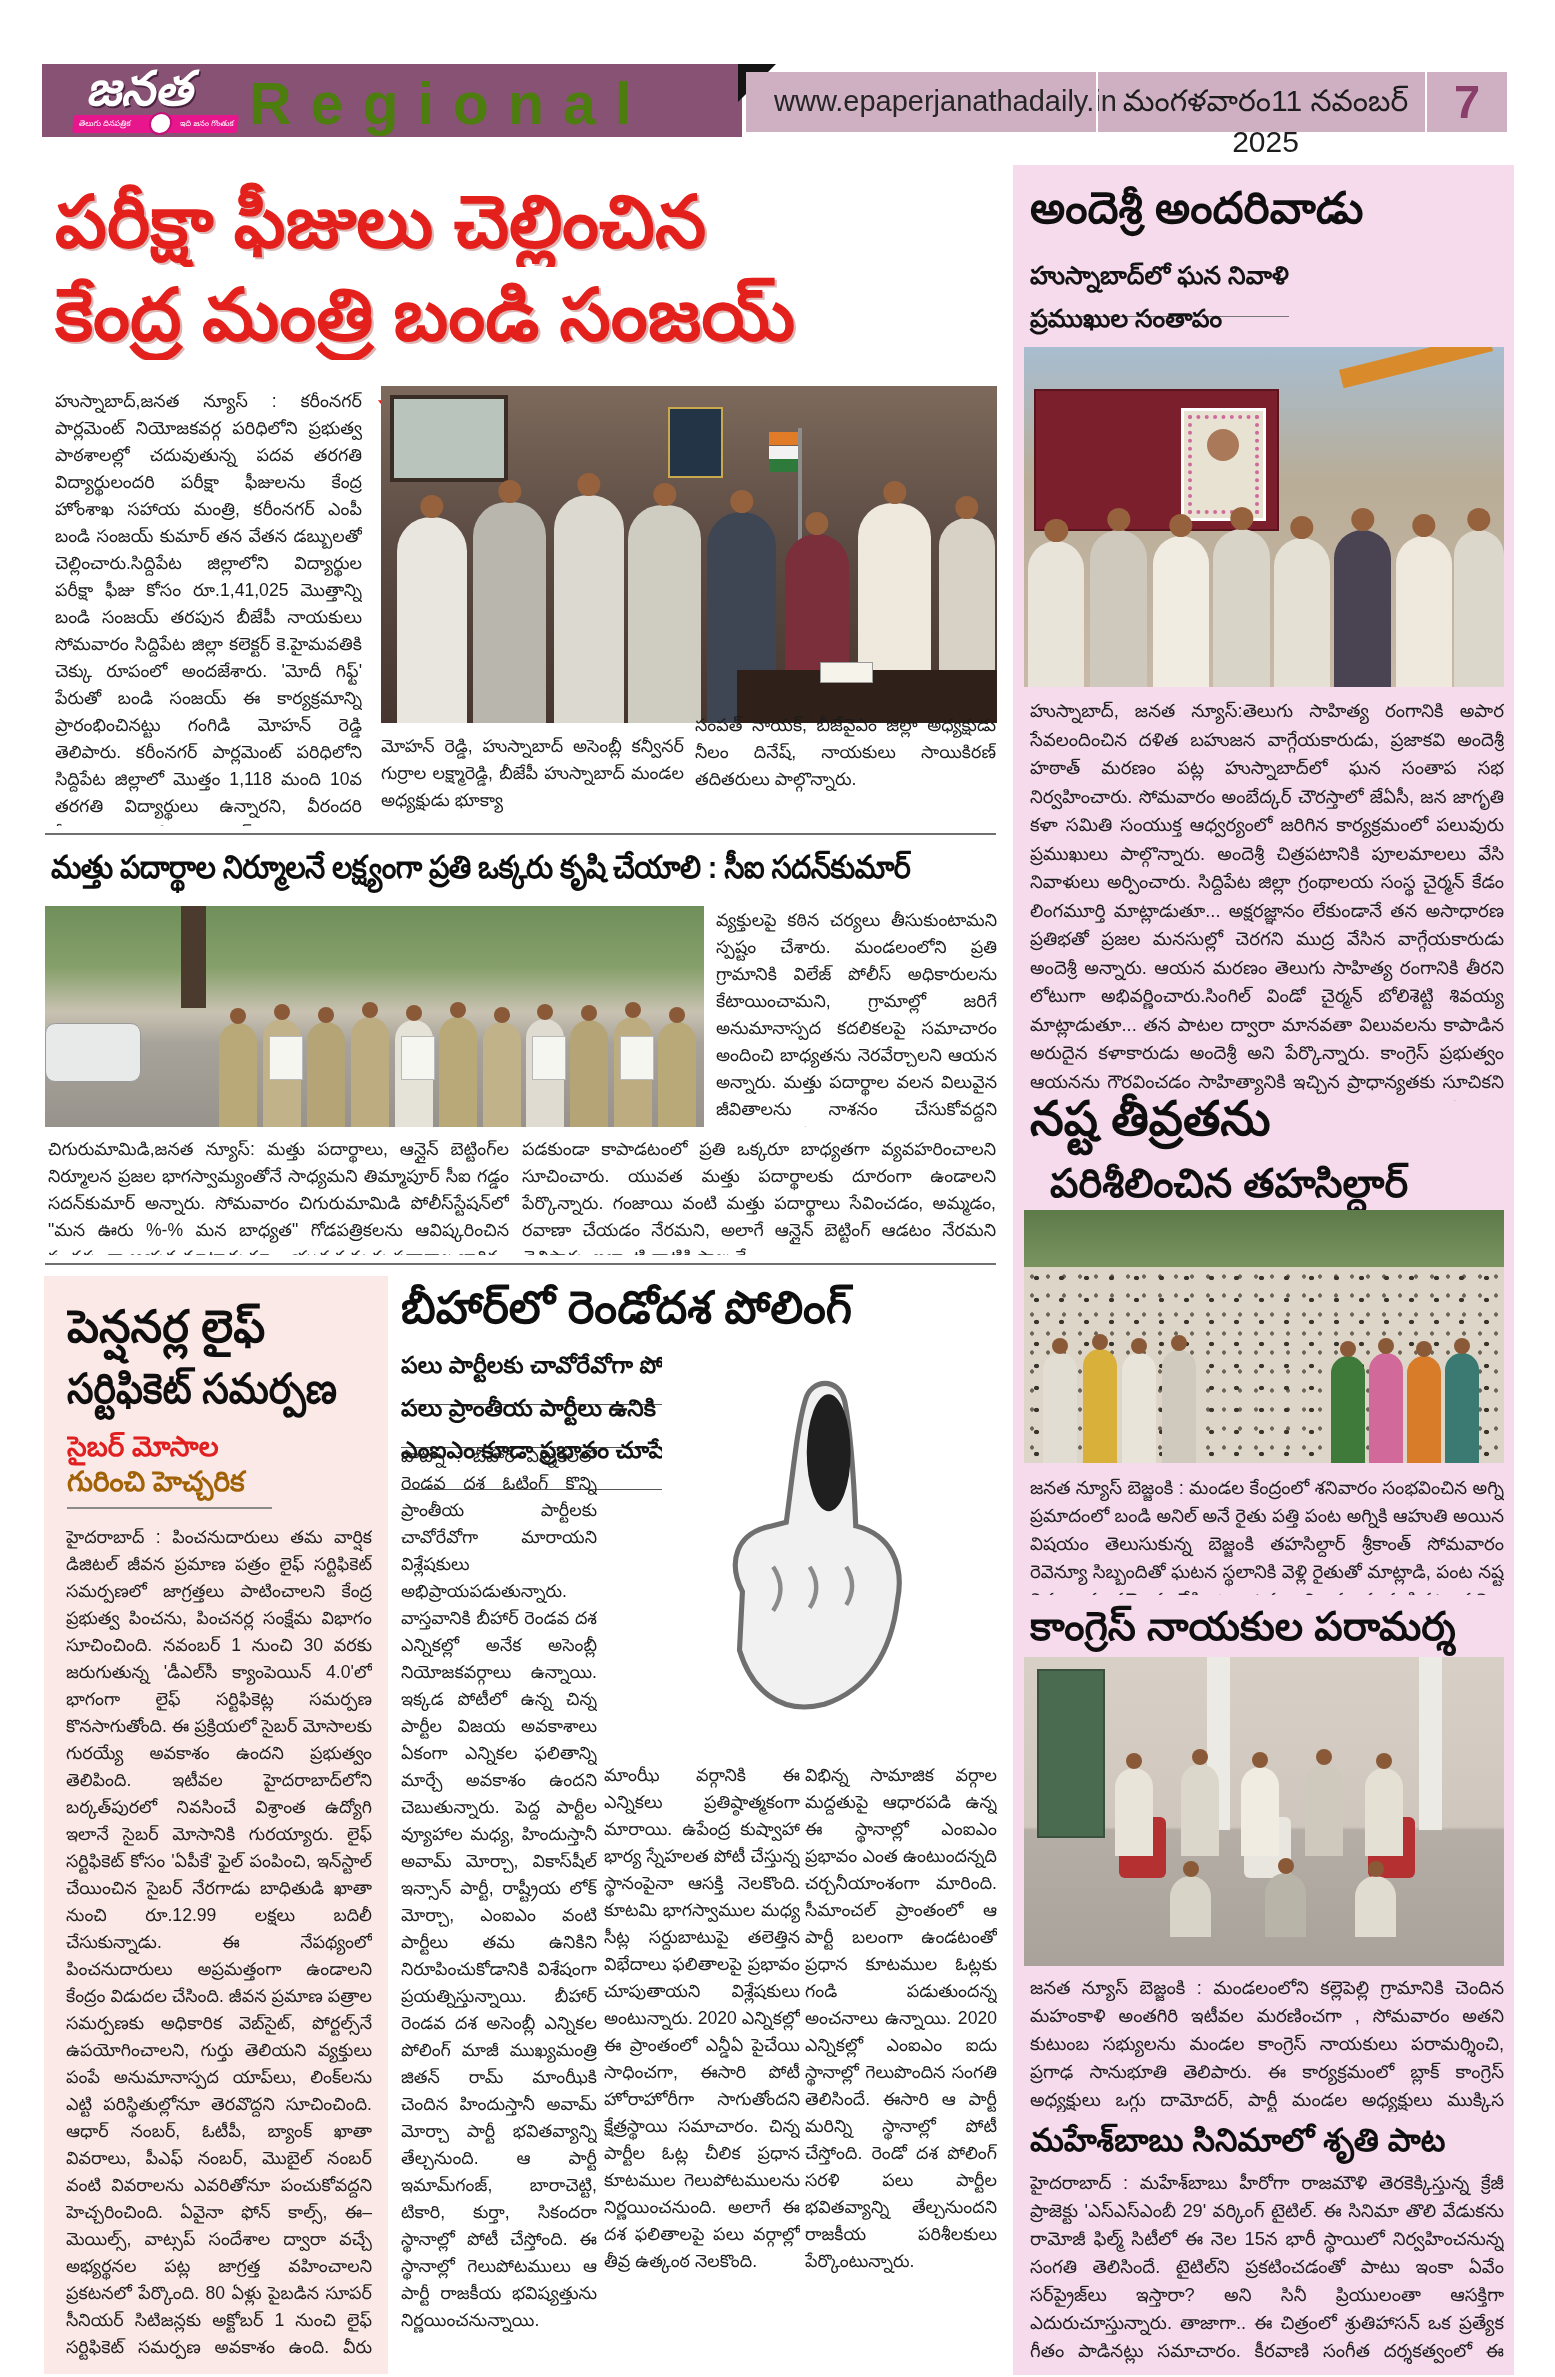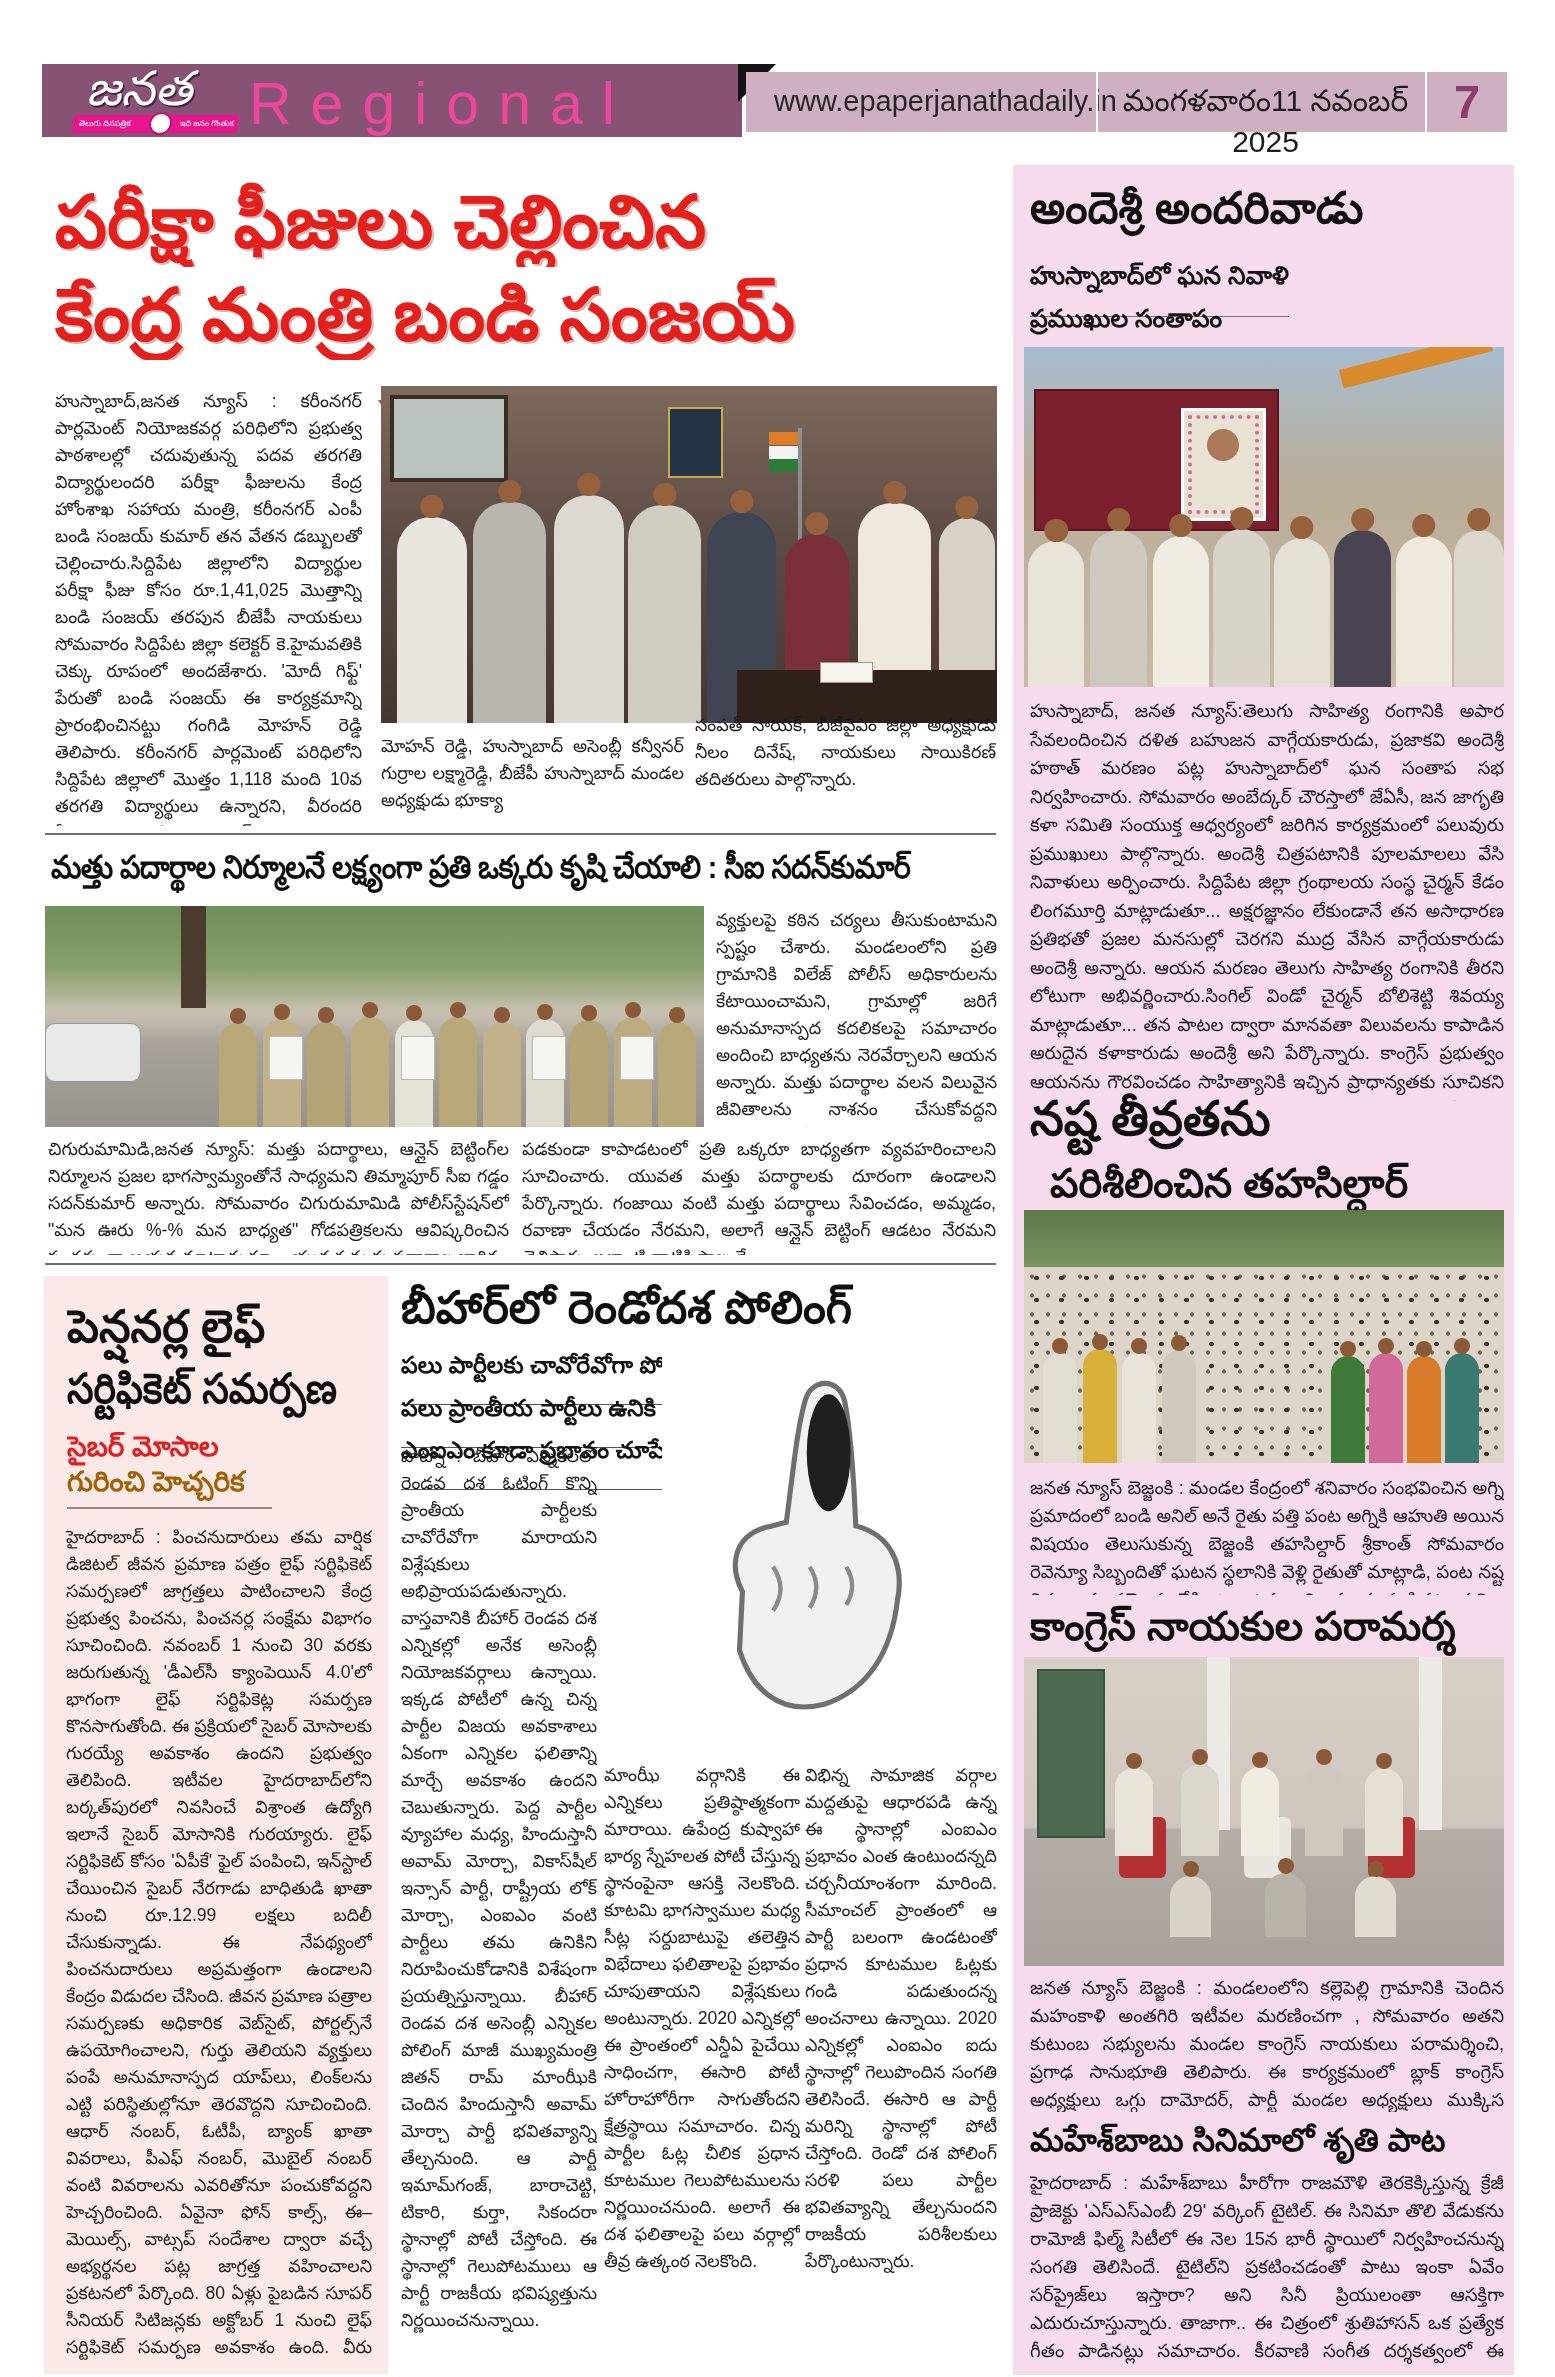--- a/index.html
+++ b/index.html
@@ -21,29 +21,29 @@
      #ddd6c8;
      background-size:25px 22px,16px 19px;}
 </style>
 </head>
 <body>
 
 <header>
   <div class="abs" style="left:42px;top:64px;width:700px;height:73px;background:#875273;"></div>
 
   <div class="abs" style="left:73px;top:67px;width:176px;height:70px;">
-    <div class="abs" style="left:13px;top:-5.9px;font-size:48px;font-weight:normal;color:#ffffff;font-style:italic;text-shadow:1.5px 1.5px 0 #4a2340;">జనత</div>
+    <div class="abs" style="left:13px;top:-5.9px;font-size:48px;font-weight:bold;color:#ffffff;font-style:italic;text-shadow:1.5px 1.5px 0 #4a2340;">జనత</div>
     <div class="abs" style="left:0px;top:48px;width:165px;height:17.6px;background:#e8168c;border-radius:2.9px;transform:skewX(-6deg);">
       <span style="position:absolute;left:5.9px;top:3.7px;font-size:8px;color:#ffffff;white-space:nowrap;">తెలుగు దినపత్రిక</span>
       <span style="position:absolute;left:76px;top:-2.9px;width:19px;height:19px;border-radius:50%;background:#ffffff;border:2.2px solid #c01277;"></span>
       <span style="position:absolute;right:4.4px;top:3.7px;font-size:8px;color:#ffffff;white-space:nowrap;">ఇది జనం గొంతుక</span>
     </div>
   </div>
 
-  <div class="abs" style="left:249px;top:70px;width:483px;font-size:59px;font-weight:normal;color:#ec4899;letter-spacing:19px;">Regional</div>
+  <div class="abs" style="left:249px;top:70px;width:483px;font-size:59px;font-weight:bold;color:#4d7c0f;letter-spacing:19px;">Regional</div>
 
   <div class="abs" style="left:738px;top:64px;width:0;height:0;border-top:38px solid #141414;border-right:38px solid transparent;"></div>
 
   <div class="abs" style="left:746px;top:72px;width:761px;height:60px;background:#cfb0c2;">
     <div style="position:absolute;left:28px;top:13px;font-size:29px;color:#262626;">www.epaperjanathadaily.in</div>
     <div class="vsep" style="left:350px;"></div>
     <div style="position:absolute;left:366px;top:11.7px;width:307px;font-size:30px;font-weight:normal;color:#1d1d1d;text-align:center;">మంగళవారం11 నవంబర్ 2025</div>
     <div class="vsep" style="left:679px;"></div>
     <div style="position:absolute;left:681px;top:1.5px;width:80px;font-size:47px;font-weight:bold;color:#8a3f6a;text-align:center;">7</div>
   </div>

